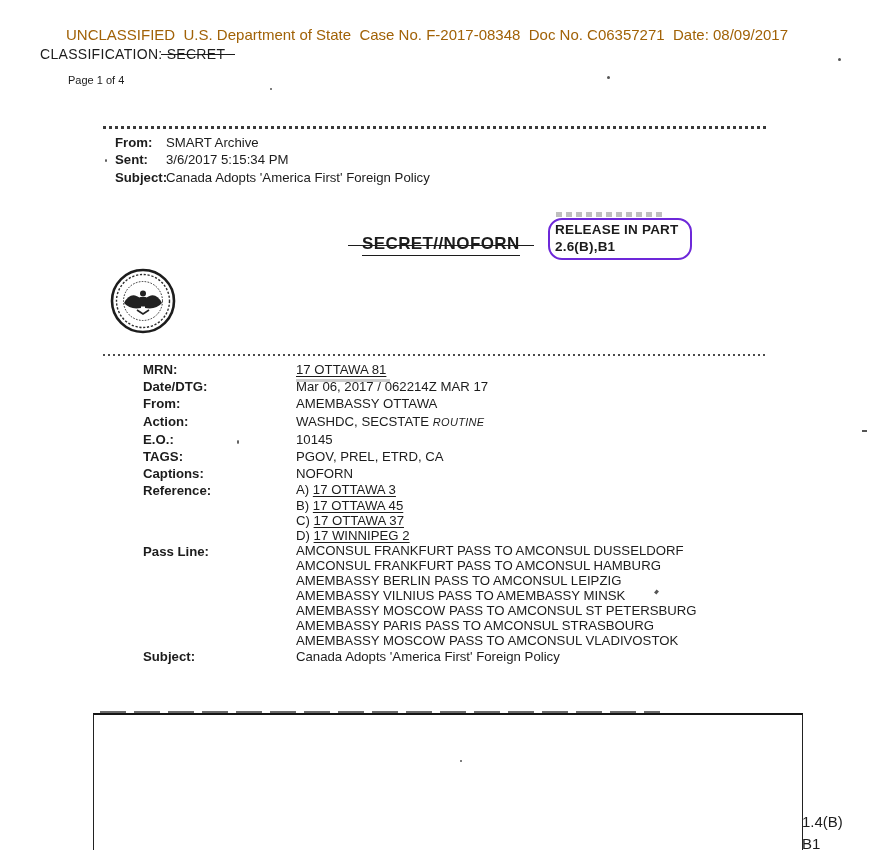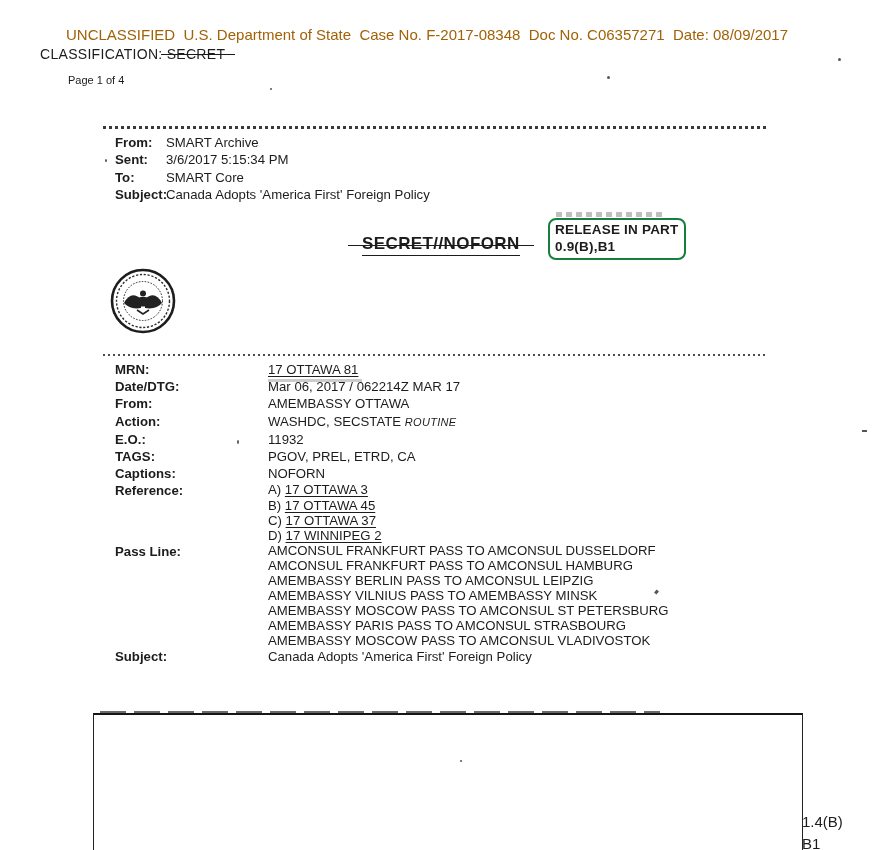--- a/index.html
+++ b/index.html
@@ -29,32 +29,32 @@
   .email{left:115px;top:134px;font-size:13.2px;}
   .email .row{display:flex;line-height:17.4px;}
   .email .lbl{font-weight:bold;width:51px;flex:0 0 51px;}
 
   
   .banner{left:362px;top:234px;font-size:17px;font-weight:bold;letter-spacing:.4px;}
   .banner .txt{position:relative;display:inline-block;border-bottom:1.6px solid #1c1c1c;padding-bottom:1px;}
   .banner .txt::after{content:"";position:absolute;left:-14px;right:-14px;top:50%;border-top:1.7px solid #1c1c1c;}
 
   
-  .stamp{left:548px;top:218px;border:2px solid #15803d;border-radius:8px;
-         padding:2px 5px 3px 5px;font-size:13.5px;font-weight:bold;line-height:16.5px;
+  .stamp{left:548px;top:218px;border:2px solid #6d28d9;border-radius:14px;
+         padding:2px 11px 3px 5px;font-size:13.5px;font-weight:bold;line-height:16.5px;
          letter-spacing:.2px;background:#fff;}
   .stamp-smudge{left:556px;top:212px;width:110px;height:5px;
         background:repeating-linear-gradient(90deg,#8a8a8a 0 6px,transparent 6px 10px);opacity:.55;}
 
   
   .seal{left:110px;top:268px;width:66px;height:66px;}
 
   
   .meta{left:115px;top:361px;font-size:13.2px;}
-  .meta .row{display:flex;line-height:17.2px;}
+  .meta .row{display:flex;line-height:17.2px;margin-left:28px;}
   .meta .lbl{font-weight:bold;width:153px;flex:0 0 153px;}
   .meta .tight{line-height:15.2px;}
   .meta .pl{line-height:15px;}
   .ul{text-decoration:underline;text-decoration-thickness:1.3px;text-underline-offset:2px;}
   .routine{font-style:italic;font-size:11px;letter-spacing:.3px;}
   .mrn-smudge{display:inline-block;position:relative;}
   .mrn-smudge::before{content:"";position:absolute;left:0;right:-4px;bottom:-4px;height:3px;background:#9a9a9a;opacity:.5;}
 
   
   .para{left:95px;top:716px;font-size:14px;font-weight:600;letter-spacing:.1px;}
@@ -86,37 +86,33 @@
 <div class="abs email">
   <div class="row">
     <span class="lbl">From:</span>
     <span>SMART Archive</span>
   </div>
   <div class="row">
     <span class="lbl">Sent:</span>
     <span>3/6/2017 5:15:34 PM</span>
   </div>
   <div class="row">
-    <span class="lbl">To:</span>
-    <span>SMART Core</span>
-  </div>
-  <div class="row">
     <span class="lbl">Subject:</span>
     <span>Canada Adopts 'America First' Foreign Policy</span>
   </div>
 </div>
 
 <div class="abs banner">
   <span class="txt">SECRET//NOFORN</span>
 </div>
 
 <div class="abs stamp-smudge"></div>
 <div class="abs stamp">
   <div>RELEASE IN PART</div>
-  <div>0.9(B),B1</div>
+  <div>2.6(B),B1</div>
 </div>
 
 <div class="abs seal">
   <svg viewBox="0 0 66 66" width="66" height="66">
     <circle cx="33" cy="33" r="31" fill="none" stroke="#1d1d1d" stroke-width="2.6"></circle>
     <circle cx="33" cy="33" r="26.5" fill="none" stroke="#2c2c2c" stroke-width="1.4" stroke-dasharray="2.2 1.7"></circle>
     <circle cx="33" cy="33" r="19.5" fill="none" stroke="#2c2c2c" stroke-width="1" stroke-dasharray="1.6 1.4"></circle>
     <path d="M14 35 Q21 22 31 31 L31 40 Q20 42 14 35 Z" fill="#222"></path>
     <path d="M52 35 Q45 22 35 31 L35 40 Q46 42 52 35 Z" fill="#222"></path>
     <rect x="29.5" y="29" width="7" height="9.5" rx="1" fill="#222"></rect>
@@ -142,21 +138,21 @@
   </div>
   <div class="row">
     <span class="lbl">Action:</span>
     <span>
       <span>WASHDC, SECSTATE</span>
       <span class="routine">ROUTINE</span>
     </span>
   </div>
   <div class="row">
     <span class="lbl">E.O.:</span>
-    <span>11932</span>
+    <span>10145</span>
   </div>
   <div class="row">
     <span class="lbl">TAGS:</span>
     <span>PGOV, PREL, ETRD, CA</span>
   </div>
   <div class="row">
     <span class="lbl">Captions:</span>
     <span>NOFORN</span>
   </div>
   <div class="row">

